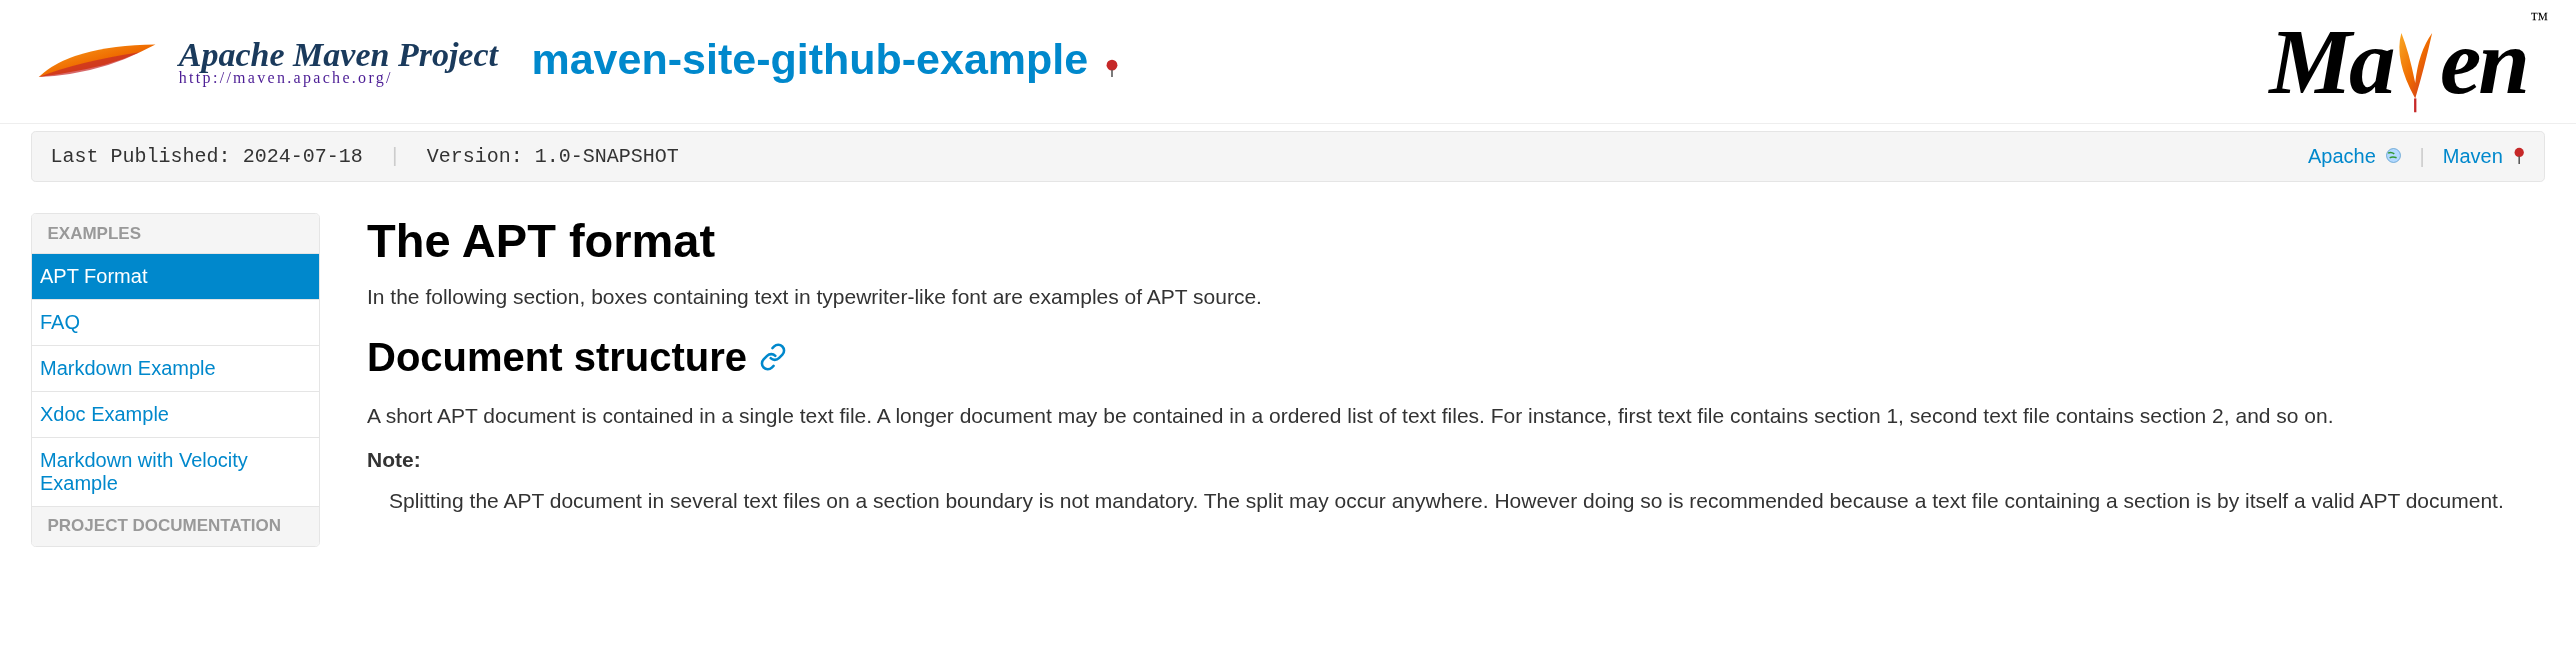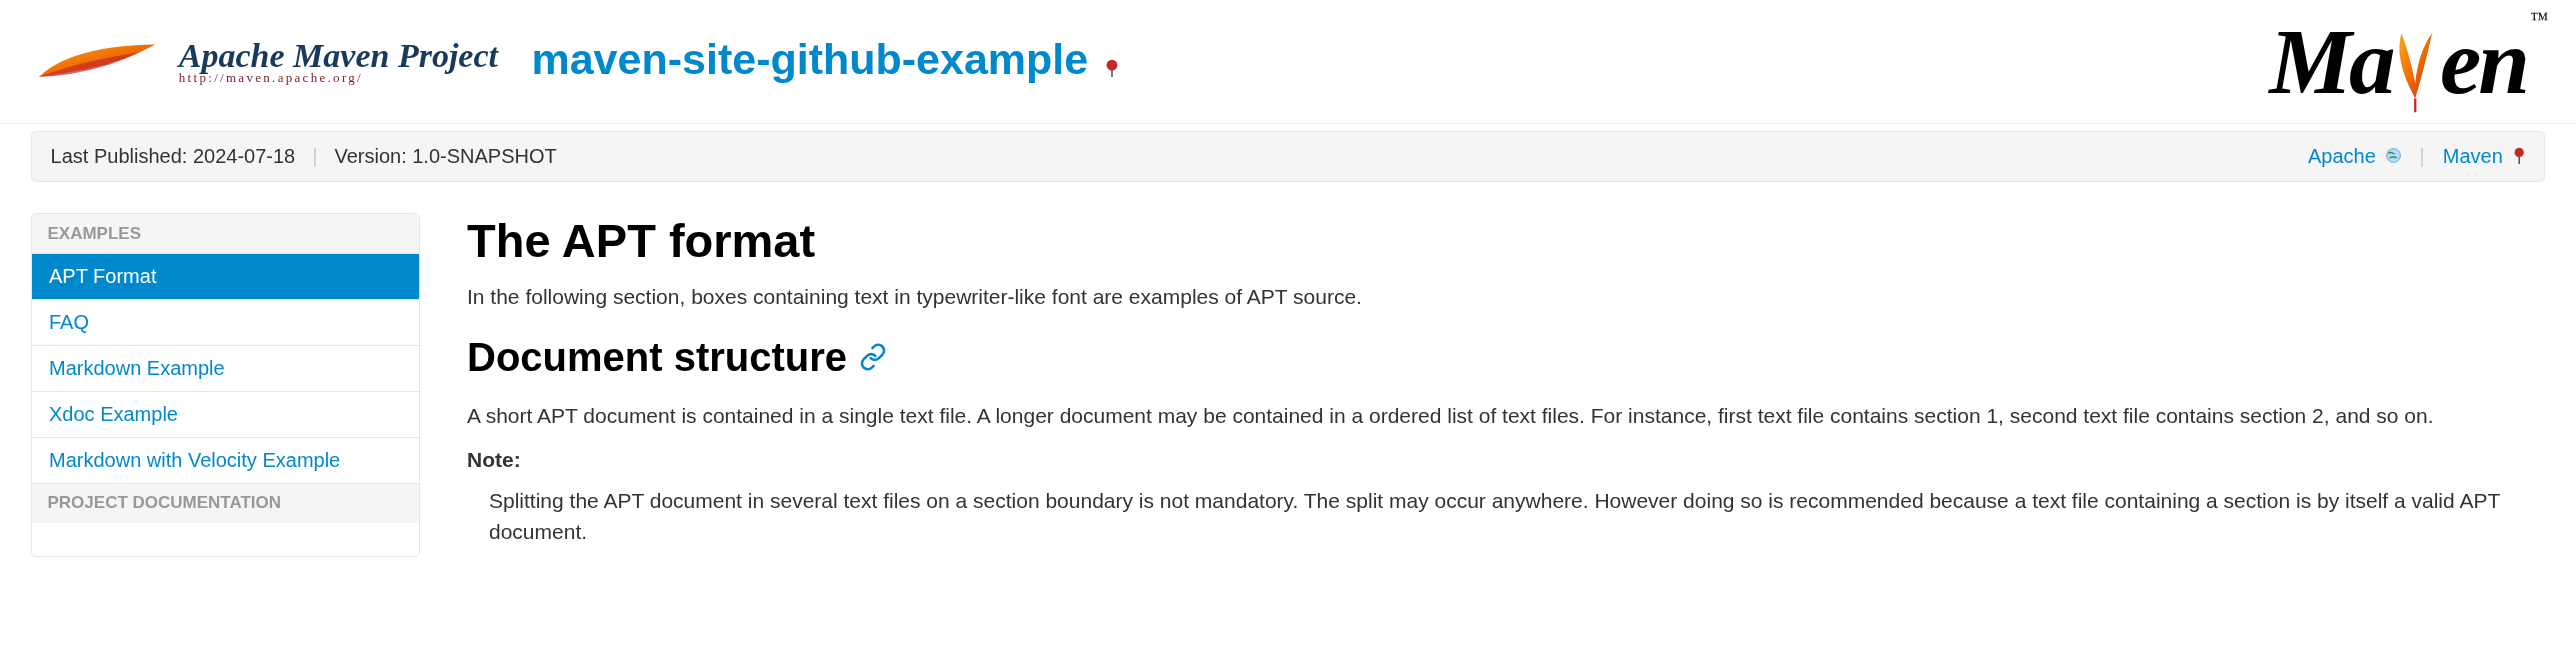--- a/index.html
+++ b/index.html
@@ -40,23 +40,23 @@
     }
     .apache-title {
       font-family: Georgia, serif;
       font-weight: bold;
       font-style: italic;
       font-size: 34px;
       color: #1a3a5c;
     }
     .apache-url {
       font-family: Georgia, serif;
-      font-size: 13px;
+      font-size: 16px;
       letter-spacing: 2.3px;
-      color: #7f1d1d;
+      color: #4c1d95;
       margin-top: -4.7px;
     }
     .page-project-title {
       font-size: 43px;
       font-weight: bold;
       color: #0088cc;
       margin-left: 15.5px;
     }
     .pushpin {
       display: inline-block;
@@ -97,21 +97,22 @@
       padding: 12.4px 18.6px;
       display: flex;
       align-items: center;
       font-size: 20px;
       color: #333;
       margin-top: 7.8px;
     }
     .breadcrumb-left {
       display: flex;
       align-items: center;
-      gap: 17px;
+      gap: 26px;
+      font-family: Liberation Mono, monospace;
     }
     .breadcrumb-sep {
       color: #ccc;
     }
     .breadcrumb-right {
       margin-left: auto;
       display: flex;
       align-items: center;
       gap: 18px;
     }
@@ -123,37 +124,37 @@
       display: inline-block;
       vertical-align: middle;
       margin-left: 3.1px;
     }
     .main-layout {
       display: flex;
       padding: 31px;
       gap: 47px;
     }
     .sidebar {
-      width: 389px;
+      width: 289px;
       flex-shrink: 0;
       border: 0.8px solid #e5e5e5;
       border-radius: 4.7px;
       overflow: hidden;
     }
     .sidebar-section-header {
       padding: 9.3px 15.5px;
       font-size: 17px;
       font-weight: bold;
       color: #999;
       text-transform: uppercase;
       background: #f5f5f5;
     }
     .sidebar-item {
       display: block;
-      padding: 11px 17px;
+      padding: 11px 8px;
       font-size: 20px;
       color: #0088cc;
       text-decoration: none;
       border-top: 0.8px solid #e5e5e5;
       cursor: pointer;
     }
     .sidebar-item.active {
       background: #0088cc;
       color: #fff;
     }

